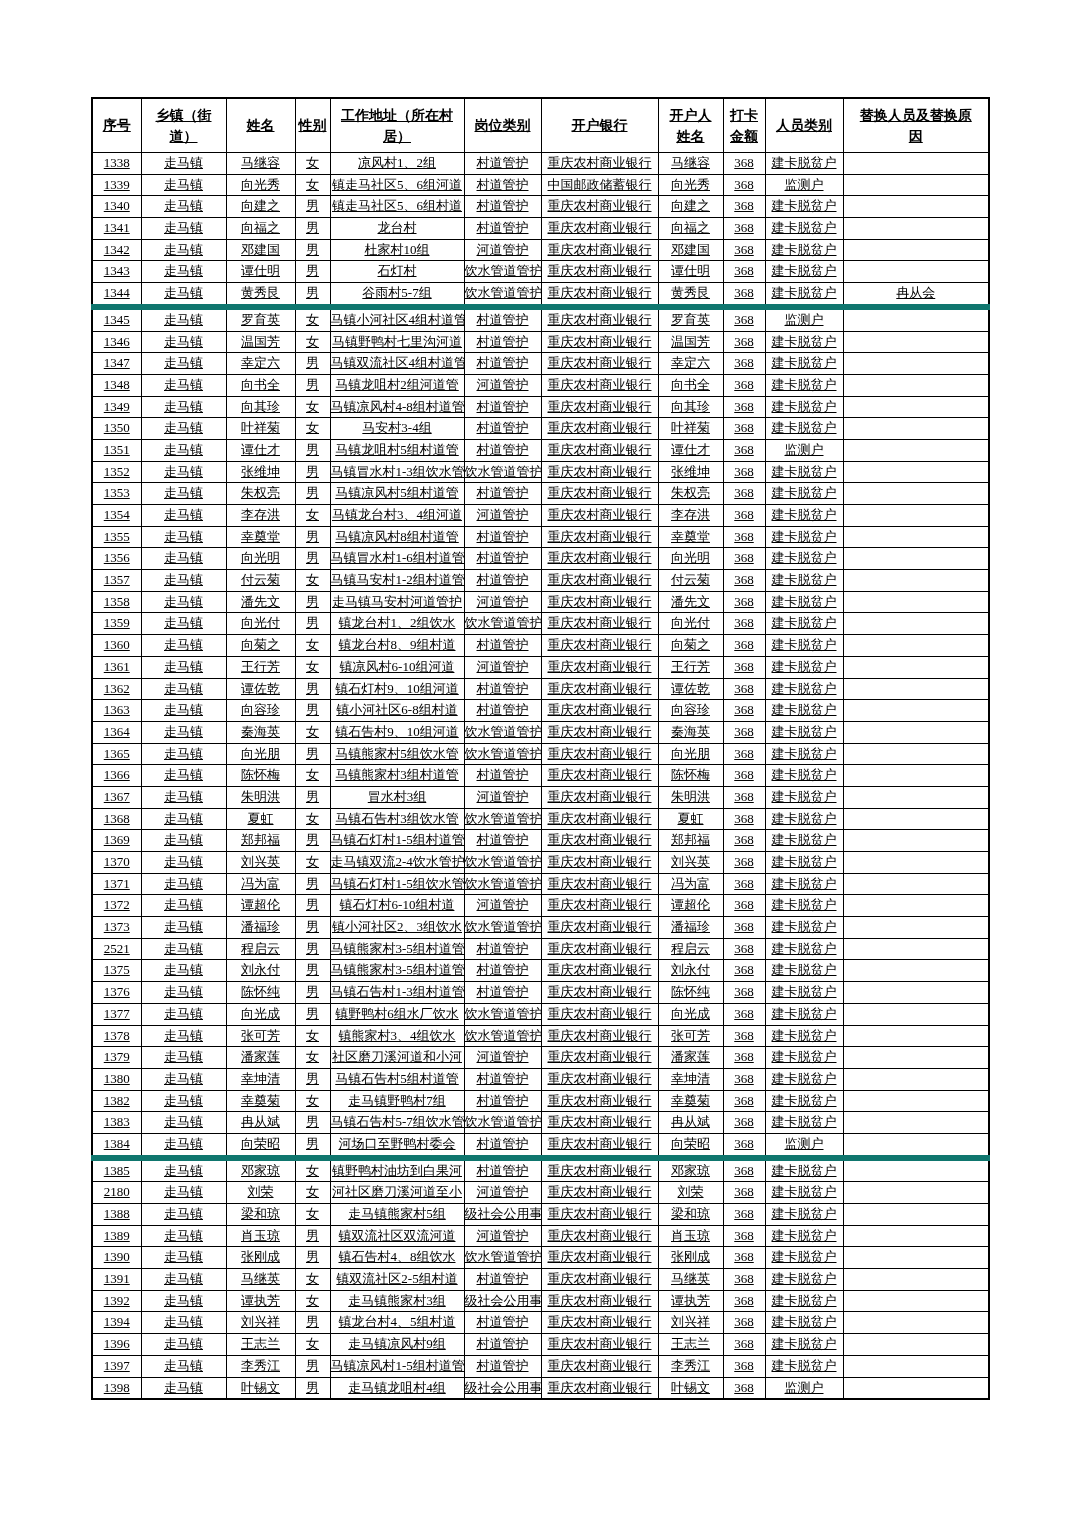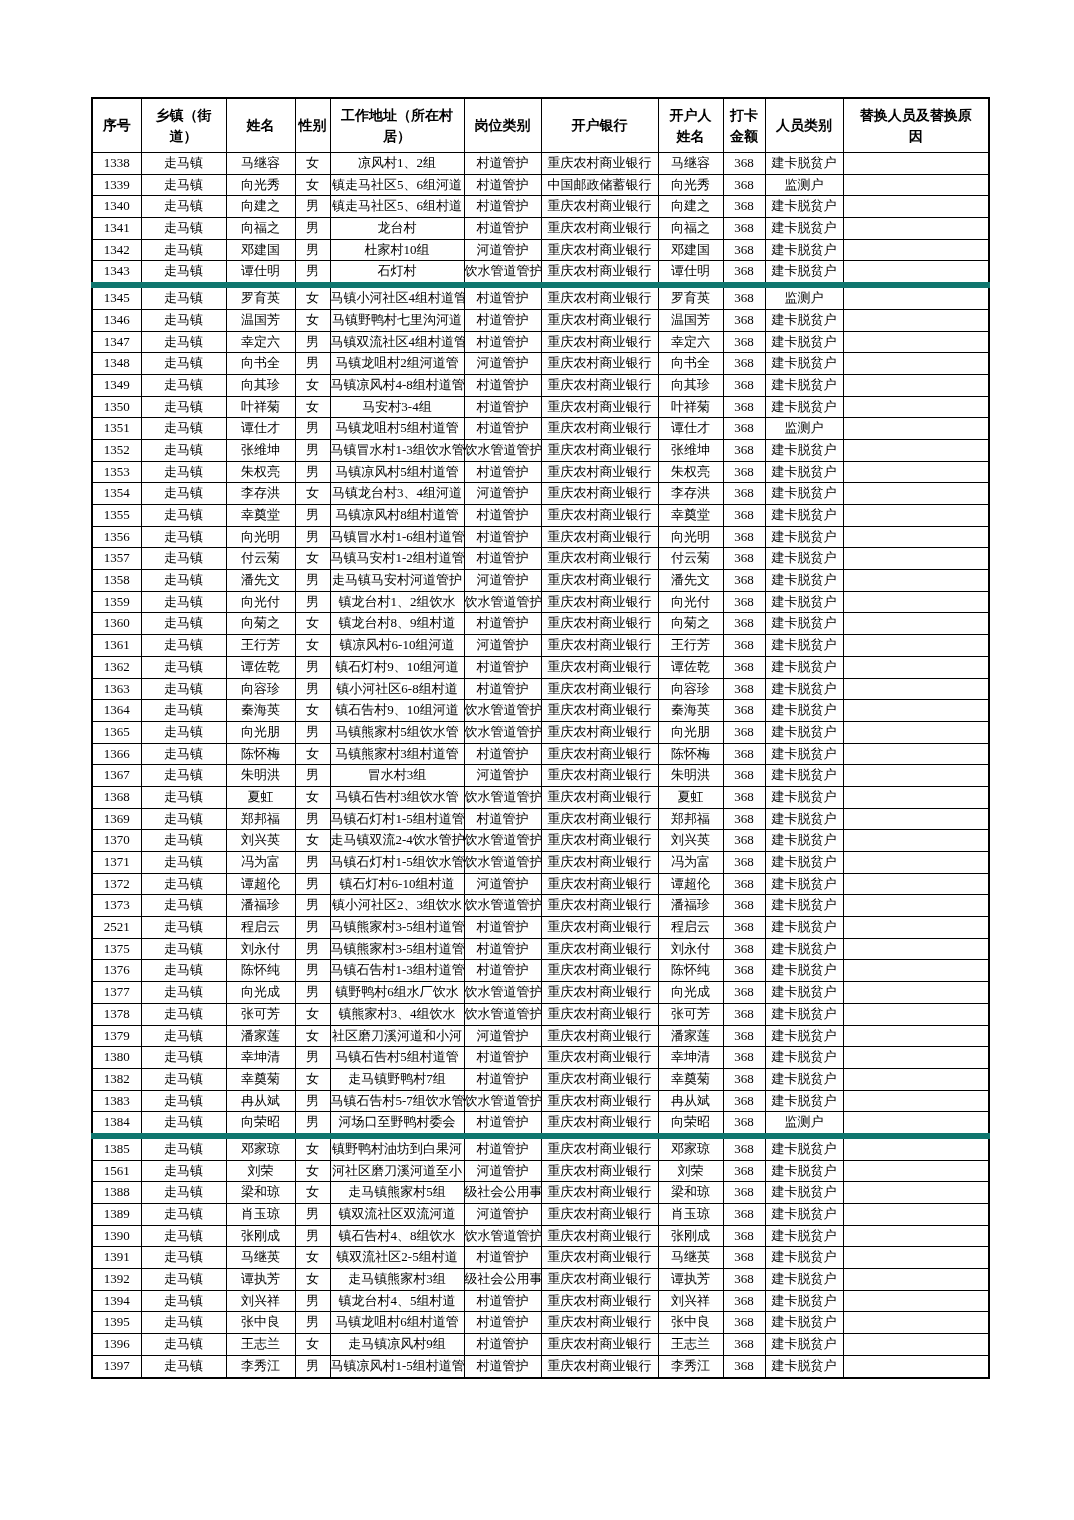--- a/index.html
+++ b/index.html
@@ -17,20 +17,21 @@
   .sheet {
     position: absolute;
     left: 91px;
     top: 97px;
   }
   table.roster {
     border-collapse: collapse;
     table-layout: fixed;
     width: 897px;
     border: 2px solid #000000;
+    text-decoration: underline;
   }
   table.roster th,
   table.roster td {
     border: 1px solid #000000;
     text-align: center;
     vertical-align: middle;
     overflow: hidden;
     padding: 0;
   }
   table.roster thead th {
@@ -162,20 +163,33 @@
           <td>谭仕明</td>
           <td>男</td>
           <td>石灯村</td>
           <td>饮水管道管护</td>
           <td>重庆农村商业银行</td>
           <td>谭仕明</td>
           <td>368</td>
           <td>建卡脱贫户</td>
           <td></td>
         </tr>
+        <tr>
+          <td>1344</td>
+          <td>走马镇</td>
+          <td>黄秀艮</td>
+          <td>男</td>
+          <td>谷雨村5-7组</td>
+          <td>饮水管道管护</td>
+          <td>重庆农村商业银行</td>
+          <td>黄秀艮</td>
+          <td>368</td>
+          <td>建卡脱贫户</td>
+          <td>冉从会</td>
+        </tr>
         <tr class="thick-top">
           <td>1345</td>
           <td>走马镇</td>
           <td>罗育英</td>
           <td>女</td>
           <td>马镇小河社区4组村道管</td>
           <td>村道管护</td>
           <td>重庆农村商业银行</td>
           <td>罗育英</td>
           <td>368</td>
@@ -683,21 +697,21 @@
           <td>女</td>
           <td>镇野鸭村油坊到白果河</td>
           <td>村道管护</td>
           <td>重庆农村商业银行</td>
           <td>邓家琼</td>
           <td>368</td>
           <td>建卡脱贫户</td>
           <td></td>
         </tr>
         <tr>
-          <td>1561</td>
+          <td>2180</td>
           <td>走马镇</td>
           <td>刘荣</td>
           <td>女</td>
           <td>河社区磨刀溪河道至小</td>
           <td>河道管护</td>
           <td>重庆农村商业银行</td>
           <td>刘荣</td>
           <td>368</td>
           <td>建卡脱贫户</td>
           <td></td>
@@ -774,33 +788,20 @@
           <td>男</td>
           <td>镇龙台村4、5组村道</td>
           <td>村道管护</td>
           <td>重庆农村商业银行</td>
           <td>刘兴祥</td>
           <td>368</td>
           <td>建卡脱贫户</td>
           <td></td>
         </tr>
         <tr>
-          <td>1395</td>
-          <td>走马镇</td>
-          <td>张中良</td>
-          <td>男</td>
-          <td>马镇龙咀村6组村道管</td>
-          <td>村道管护</td>
-          <td>重庆农村商业银行</td>
-          <td>张中良</td>
-          <td>368</td>
-          <td>建卡脱贫户</td>
-          <td></td>
-        </tr>
-        <tr>
           <td>1396</td>
           <td>走马镇</td>
           <td>王志兰</td>
           <td>女</td>
           <td>走马镇凉风村9组</td>
           <td>村道管护</td>
           <td>重庆农村商业银行</td>
           <td>王志兰</td>
           <td>368</td>
           <td>建卡脱贫户</td>
@@ -810,17 +811,30 @@
           <td>1397</td>
           <td>走马镇</td>
           <td>李秀江</td>
           <td>男</td>
           <td>马镇凉风村1-5组村道管</td>
           <td>村道管护</td>
           <td>重庆农村商业银行</td>
           <td>李秀江</td>
           <td>368</td>
           <td>建卡脱贫户</td>
+          <td></td>
+        </tr>
+        <tr>
+          <td>1398</td>
+          <td>走马镇</td>
+          <td>叶锡文</td>
+          <td>男</td>
+          <td>走马镇龙咀村4组</td>
+          <td>级社会公用事</td>
+          <td>重庆农村商业银行</td>
+          <td>叶锡文</td>
+          <td>368</td>
+          <td>监测户</td>
           <td></td>
         </tr>
       </tbody>
   </table>
 </div>
 
 </body></html>

